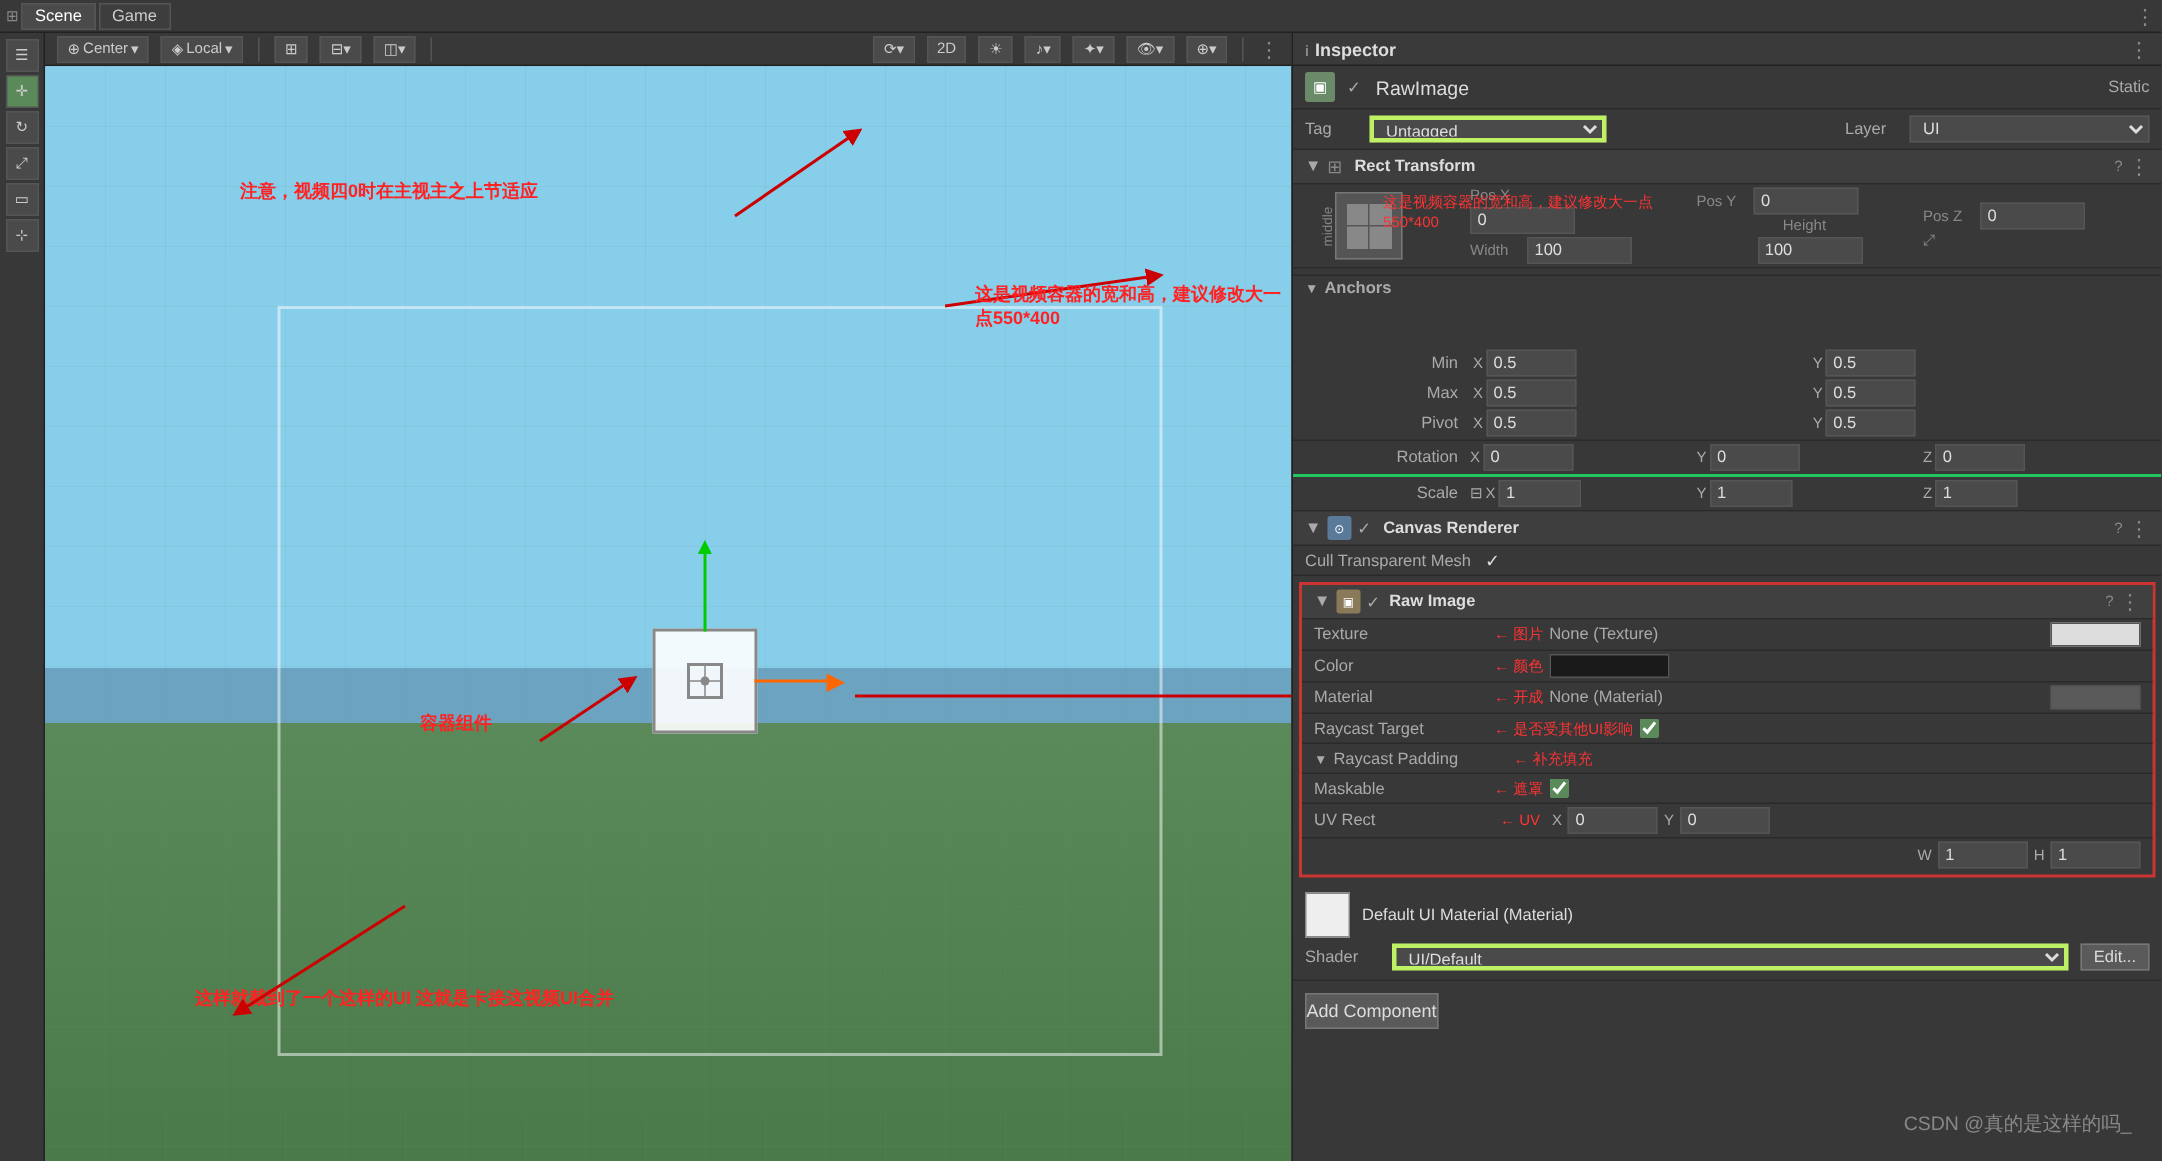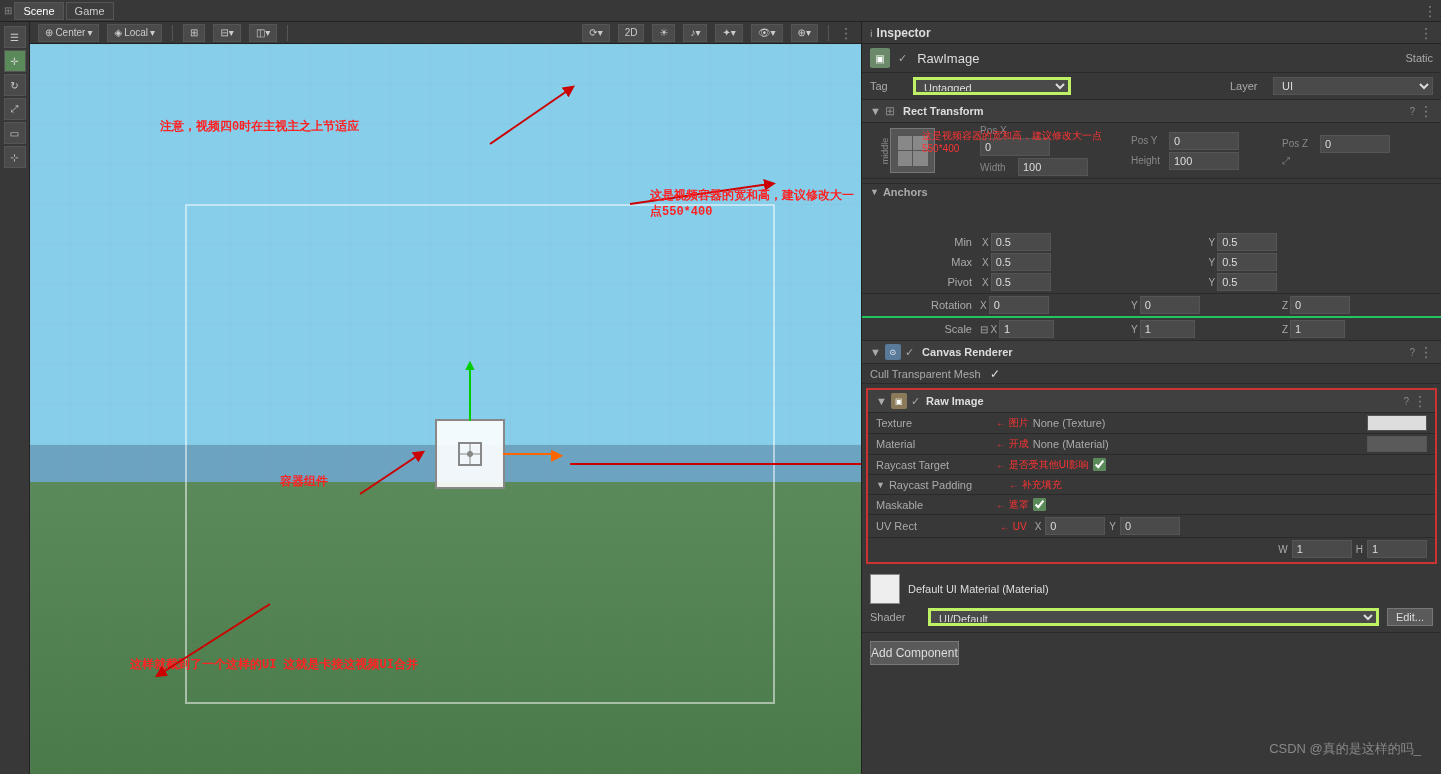--- a/index.html
+++ b/index.html
@@ -48,21 +48,21 @@
 
     
     .prop-row { display: flex; align-items: center; padding: 2px 8px; border-bottom: 1px solid #2a2a2a; min-height: 20px; }
     .prop-label { color: #aaa; font-size: 11px; min-width: 120px; }
     .input-field { background: #4a4a4a; border: 1px solid #555; color: #ddd; padding: 1px 4px; font-size: 11px; width: 80px; height: 18px; }
     .input-field-sm { background: #4a4a4a; border: 1px solid #555; color: #ddd; padding: 1px 4px; font-size: 11px; width: 60px; height: 18px; }
     .edit-btn { background: #5a5a5a; border: 1px solid #777; color: #ddd; padding: 2px 8px; font-size: 11px; cursor: pointer; }
     .add-component-btn { background: #5a5a5a; border: 1px solid #777; color: #ddd; padding: 4px 0; font-size: 12px; cursor: pointer; text-align: center; margin: 8px; display: block; }
 
     
-    .scene-annotation { position: absolute; color: #ff2222; font-size: 12px; font-weight: bold; pointer-events: none; line-height: 1.4; font-family: Liberation Mono, monospace; }
+    .scene-annotation { position: absolute; color: #ff2222; font-size: 12px; font-weight: bold; pointer-events: none; line-height: 1.4; }
 
     
     .scene-object { position: absolute; width: 70px; height: 70px; background: rgba(255,255,255,0.9); border: 2px solid #888; display: flex; align-items: center; justify-content: center; }
 
     
     .canvas-border { position: absolute; border: 2px solid rgba(255,255,255,0.5); }
 
     .insp-scroll { overflow-y: auto; flex: 1; }
     .insp-scroll::-webkit-scrollbar { width: 8px; }
     .insp-scroll::-webkit-scrollbar-track { background: #333; }
@@ -272,21 +272,21 @@
           <div style="display:flex;align-items:center;gap:2px;">
             <span style="color:#888;font-size:10px;min-width:36px;">Width</span>
             <input class="input-field" value="100" style="width: 70px;">
           </div>
         </div>
         <div style="display:flex;flex-direction:column;gap:2px;">
           <div style="display:flex;align-items:center;gap:2px;">
             <span style="color:#888;font-size:10px;min-width:36px;">Pos Y</span>
             <input class="input-field" value="0" style="width: 70px;">
           </div>
-          <div style="display:flex;align-items:center;gap:2px;">
+          <div style="display:flex;align-items:center;gap:2px;flex-direction:column;">
             <span style="color:#888;font-size:10px;min-width:36px;">Height</span>
             <input class="input-field" value="100" style="width: 70px;">
           </div>
         </div>
         <div style="display:flex;flex-direction:column;gap:2px;">
           <div style="display:flex;align-items:center;gap:2px;">
             <span style="color:#888;font-size:10px;min-width:36px;">Pos Z</span>
             <input class="input-field" value="0" style="width: 70px;">
           </div>
           <div style="display:flex;align-items:center;gap:2px;">
@@ -405,20 +405,25 @@
         </div>
 
         <div class="prop-row" style="position:relative;">
           <span class="prop-label">Texture</span>
 
           <span style="color:#ff3333;font-size:10px;margin-right:4px;">← 图片</span>
           <span style="flex:1;color:#aaa;font-size:11px;">None (Texture)</span>
           <div style="width:60px;height:16px;background:#ddd;border:1px solid #555;"></div>
         </div>
 
+        <div class="prop-row">
+          <span class="prop-label">Color</span>
+          <span style="color:#ff3333;font-size:10px;margin-right:4px;">← 颜色</span>
+          <div style="width:80px;height:16px;background:#1a1a1a;border:1px solid #555;cursor:pointer;"></div>
+        </div>
 
         <div class="prop-row">
           <span class="prop-label">Material</span>
           <span style="color:#ff3333;font-size:10px;margin-right:4px;">← 开成</span>
           <span style="flex:1;color:#aaa;font-size:11px;">None (Material)</span>
           <div style="width:60px;height:16px;background:#5a5a5a;border:1px solid #555;"></div>
         </div>
 
         <div class="prop-row">
           <span class="prop-label">Raycast Target</span>

